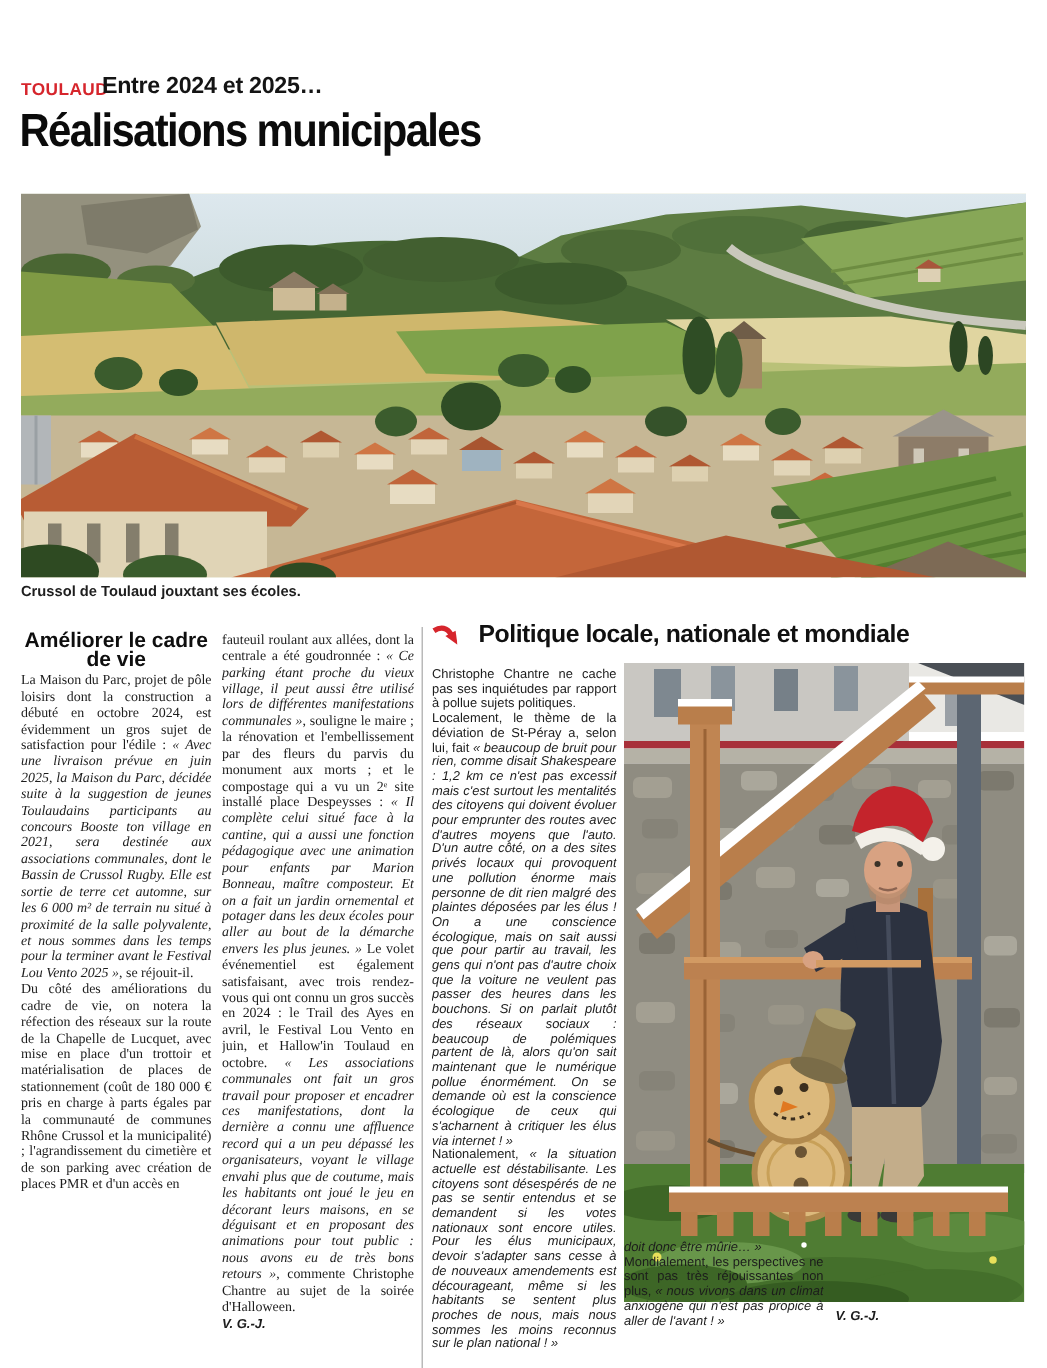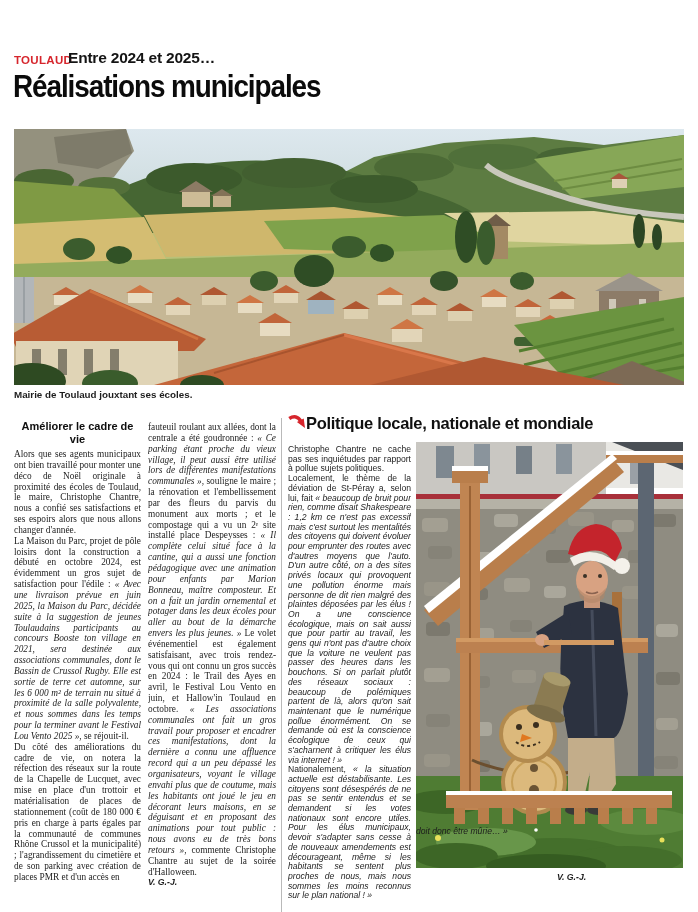--- a/index.html
+++ b/index.html
@@ -13,27 +13,27 @@
               letter-spacing:-1.2px; white-space:nowrap; transform:scaleX(.9); transform-origin:0 0; }
 
   .photo-main { position:absolute; left:14px; top:85px; width:670px; height:256px; overflow:hidden; }
   .photo-main svg, .photo-portrait svg { display:block; width:100%; height:100%; }
   .caption-main { position:absolute; left:14px; top:345px; font-size:9.8px; font-weight:bold; color:#1e1e1e; }
 
   .col { position:absolute; overflow:hidden; text-align:justify; }
   .col p { margin:0; }
   .serifcol { font-family:"Liberation Serif","DejaVu Serif",serif; font-size:9.3px; line-height:10.85px; color:#1c1c1c; }
   .sanscol  { font-family:"Liberation Sans",sans-serif; font-size:8.6px; line-height:9.7px; color:#1c1c1c; }
-  .subhead { font-family:"Liberation Sans",sans-serif; font-weight:bold; font-size:11px; line-height:13px;
+  .subhead { font-family:"Liberation Sans",sans-serif; font-weight:bold; font-size:14px; line-height:13px;
              text-align:center; color:#0e0e0e; margin-bottom:3px; }
   #col1 { left:14px;  top:376px; width:127px; height:531px; }
   #col2 { left:148px; top:378px; width:128px; height:529px; }
   .vdivider { position:absolute; left:281px; top:374px; width:1px; height:531px; background:#b9b9b9; }
 
-  .section-head { position:absolute; left:288px; top:370px; width:396px; display:flex; align-items:flex-start; gap:1px; }
+  .section-head { position:absolute; left:288px; top:370px; width:396px; display:flex; align-items:center; gap:14px; }
   .section-head .label { font-size:16.5px; font-weight:bold; letter-spacing:-.3px; color:#101010; white-space:nowrap; }
   .arrow-icon { width:17px; height:15px; flex:0 0 auto; }
 
   #col3 { left:288px; top:401px; width:123px; height:504px; }
   .photo-portrait { position:absolute; left:416px; top:398px; width:267px; height:426px; overflow:hidden; }
   #col4 { left:416px; top:783px; width:133px; height:78px; }
   #col5 { left:557px; top:829px; width:127px; height:78px; }
 
   .signature { text-align:left; font-family:"Liberation Sans",sans-serif; font-style:italic; font-weight:bold; font-size:8.7px; color:#1c1c1c; }
   .bottom-rule { position:absolute; left:0; top:908px; width:698px; height:1px; background:#c8c8c8; }
@@ -226,26 +226,25 @@
       <polygon points="140,256 330,204 545,256" fill="#c4663a"></polygon>
       <line x1="330" y1="206" x2="490" y2="248" stroke="#d9774a" stroke-width="3"></line>
       <line x1="330" y1="206" x2="200" y2="244" stroke="#a8542e" stroke-width="2"></line>
       <polygon points="356,256 470,228 610,256" fill="#b05832"></polygon>
 
       <ellipse cx="18" cy="252" rx="34" ry="18" fill="#2e4a22"></ellipse>
       <ellipse cx="96" cy="254" rx="28" ry="13" fill="#3a5c2c"></ellipse>
       <ellipse cx="188" cy="256" rx="22" ry="10" fill="#2e4a22"></ellipse>
     </svg>
   </div>
-  <div class="caption-main">Mairie de Toulaud jouxtant ses écoles.</div>
+  <div class="caption-main">Crussol de Toulaud jouxtant ses écoles.</div>
 
   <div id="col1" class="col serifcol">
     <div class="subhead">Améliorer le cadre de vie</div>
     <div>
-        <p><span>Alors que ses agents municipaux ont bien travaillé pour monter une déco de Noël originale à proximité des écoles de Toulaud, le maire, Christophe Chantre, nous a confié ses satisfactions et ses espoirs alors que nous allons changer d'année.</span></p>
         <p><span>La Maison du Parc, projet de pôle loisirs dont la construction a débuté en octobre 2024, est évidemment un gros sujet de satisfaction pour l'édile : </span><i>« Avec une livraison prévue en juin 2025, la Maison du Parc, décidée suite à la suggestion de jeunes Toulaudains participants au concours Booste ton village en 2021, sera destinée aux associations communales, dont le Bassin de Crussol Rugby. Elle est sortie de terre cet automne, sur les 6 000 m² de terrain nu situé à proximité de la salle polyvalente, et nous sommes dans les temps pour la terminer avant le Festival Lou Vento 2025 »</i><span>, se réjouit-il.</span></p>
         <p><span>Du côté des améliorations du cadre de vie, on notera la réfection des réseaux sur la route de la Chapelle de Lucquet, avec mise en place d'un trottoir et matérialisation de places de stationnement (coût de 180 000 € pris en charge à parts égales par la communauté de communes Rhône Crussol et la municipalité) ; l'agrandissement du cimetière et de son parking avec création de places PMR et d'un accès en</span></p>
       </div>
   </div>
   <div id="col2" class="col serifcol">
     <div>
         <p><span>fauteuil roulant aux allées, dont la centrale a été goudronnée : </span><i>« Ce parking étant proche du vieux village, il peut aussi être utilisé lors de différentes manifestations communales »</i><span>, souligne le maire ; la rénovation et l'embellissement par des fleurs du parvis du monument aux morts ; et le compostage qui a vu un 2ᵉ site installé place Despeysses : </span><i>« Il complète celui situé face à la cantine, qui a aussi une fonction pédagogique avec une animation pour enfants par Marion Bonneau, maître composteur. Et on a fait un jardin ornemental et potager dans les deux écoles pour aller au bout de la démarche envers les plus jeunes. »</i><span> Le volet événementiel est également satisfaisant, avec trois rendez-vous qui ont connu un gros succès en 2024 : le Trail des Ayes en avril, le Festival Lou Vento en juin, et Hallow'in Toulaud en octobre. </span><i>« Les associations communales ont fait un gros travail pour proposer et encadrer ces manifestations, dont la dernière a connu une affluence record qui a un peu dépassé les organisateurs, voyant le village envahi plus que de coutume, mais les habitants ont joué le jeu en décorant leurs maisons, en se déguisant et en proposant des animations pour tout public : nous avons eu de très bons retours »</i><span>, commente Christophe Chantre au sujet de la soirée d'Halloween.</span></p>
       </div>
     <div class="signature">V. G.-J.</div>
   </div>
@@ -402,20 +401,21 @@
       </g>
       <ellipse cx="40" cy="414" rx="42" ry="13" fill="#3d6626"></ellipse>
       <ellipse cx="210" cy="418" rx="56" ry="14" fill="#446f2b"></ellipse>
       <ellipse cx="130" cy="424" rx="60" ry="12" fill="#355c21"></ellipse>
     </svg>
   </div>
 
   <div id="col4" class="col sanscol">
     <div>
         <p><i>doit donc être mûrie… »</i></p>
+        <p><span>Mondialement, les perspectives ne sont pas très réjouissantes non plus, </span><i>« nous vivons dans un climat anxiogène qui n'est pas propice à aller de l'avant ! »</i></p>
       </div>
   </div>
   <div id="col5" class="col sanscol">
     <div class="signature">V. G.-J.</div>
   </div>
 
   <div class="bottom-rule"></div>
 </div>
 
 </body></html>

